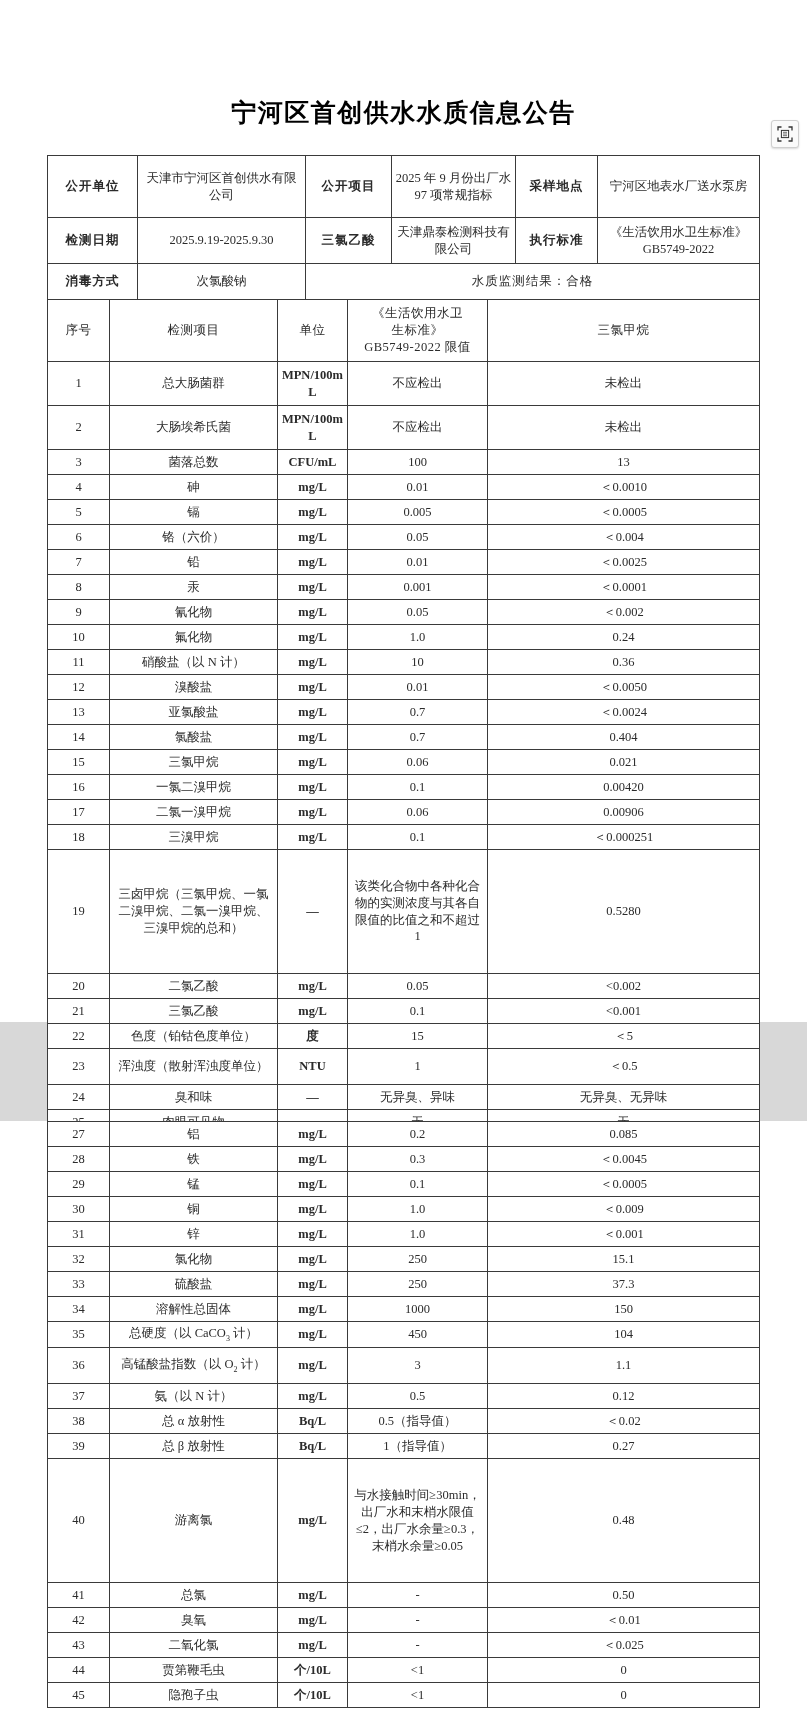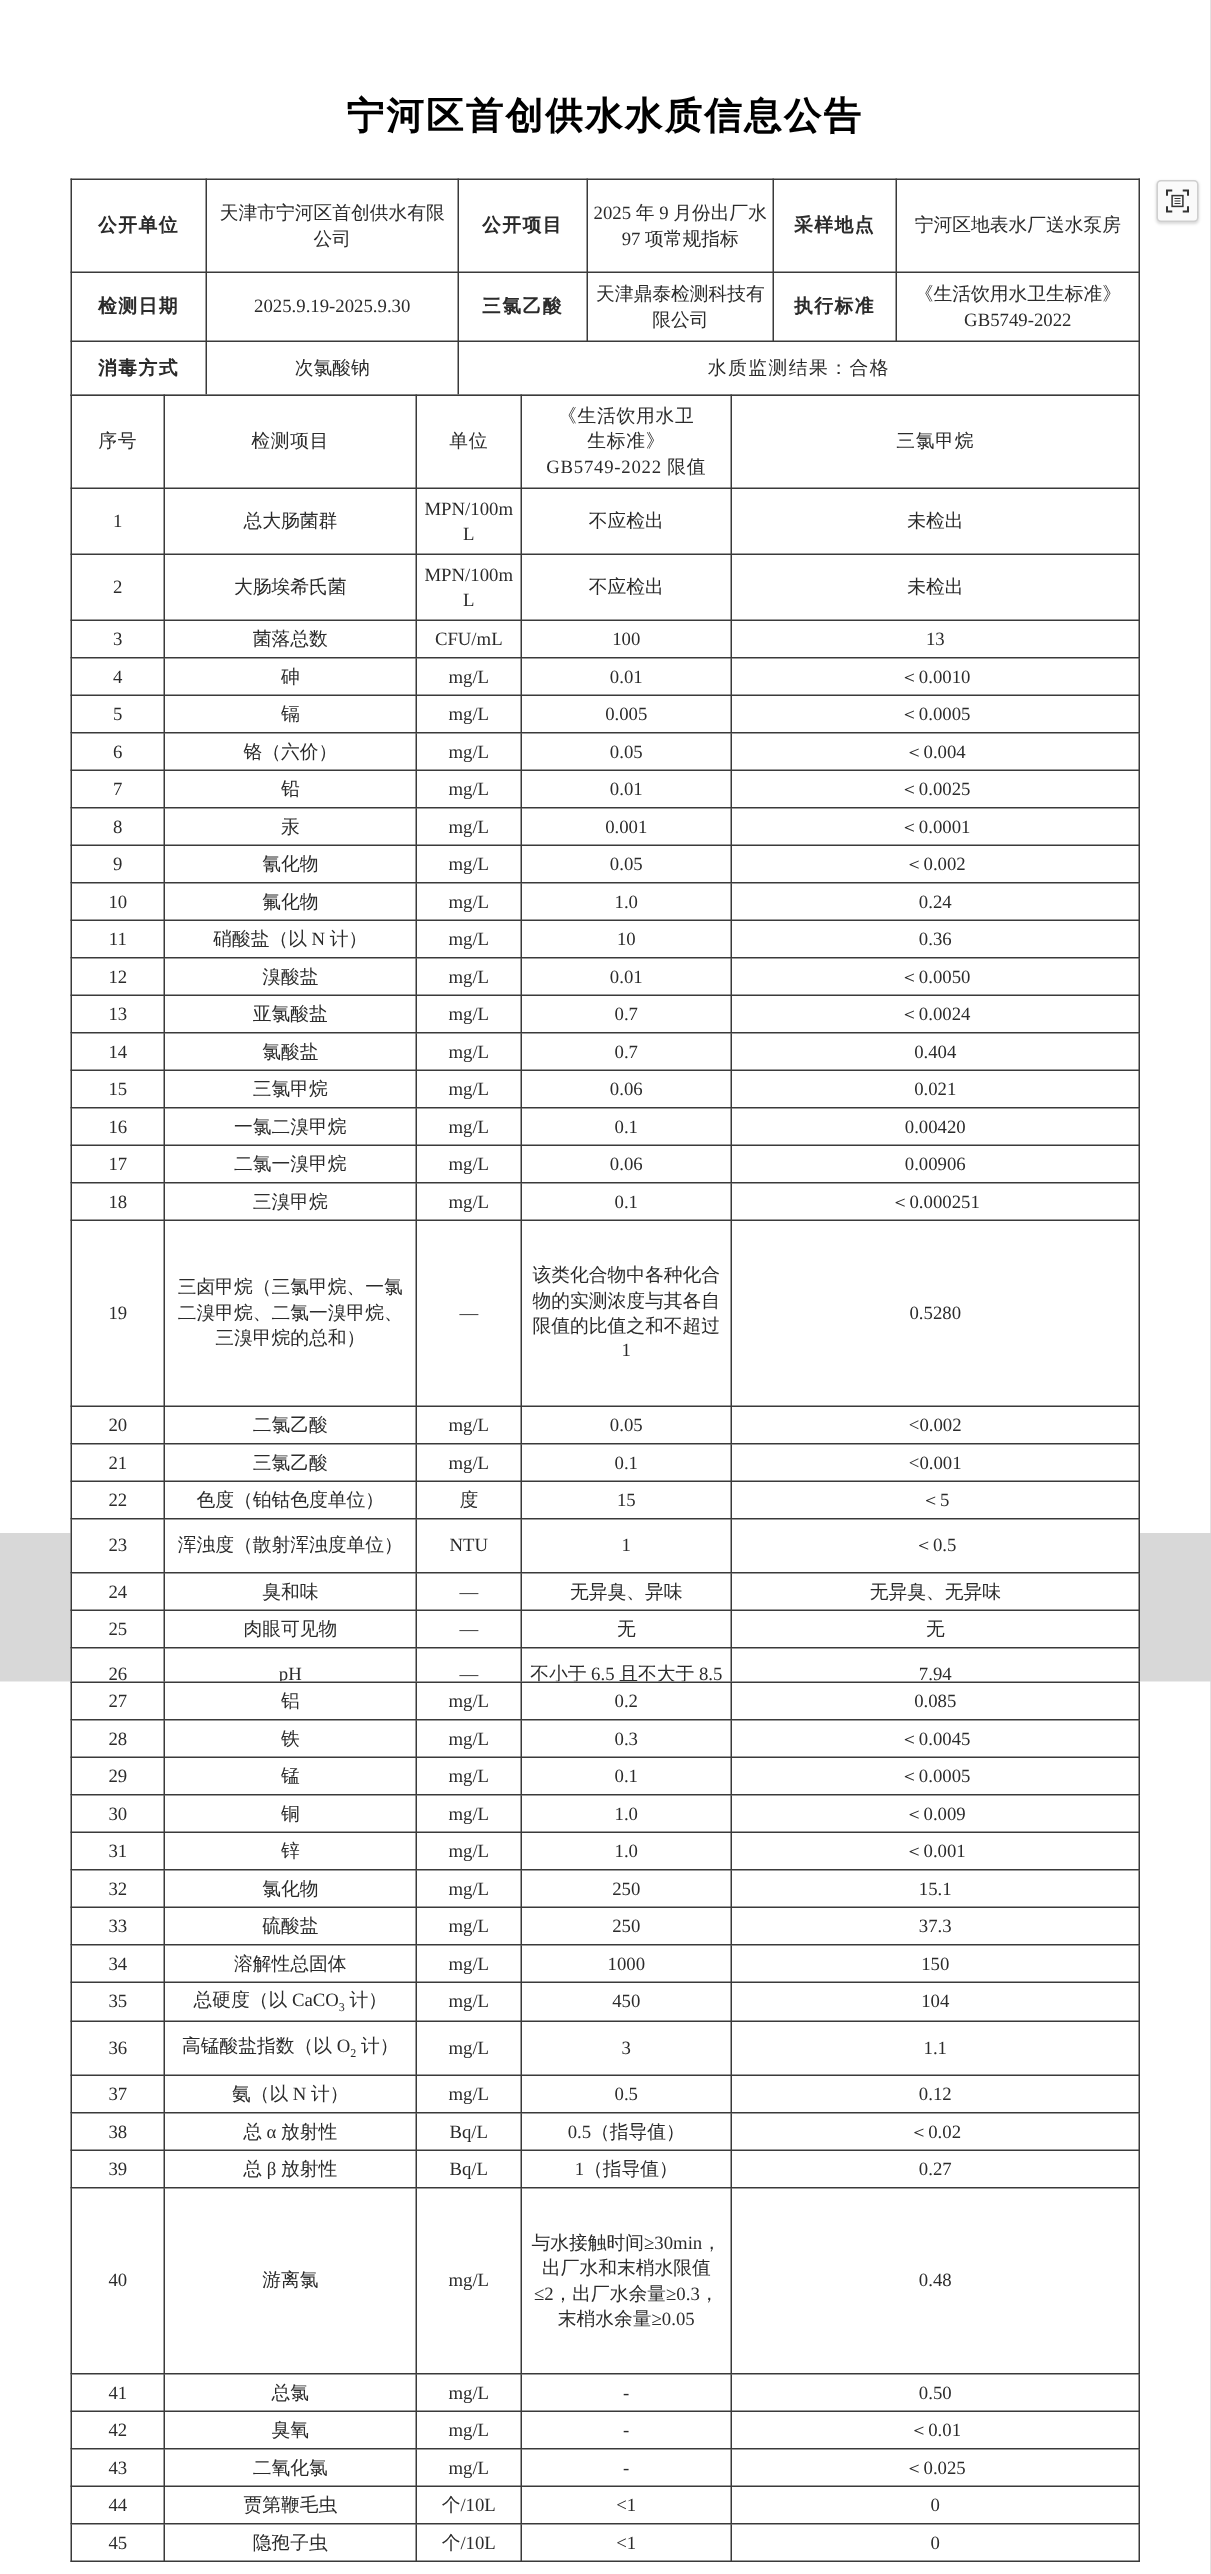--- a/index.html
+++ b/index.html
@@ -26,21 +26,21 @@
   .gap { height: 30px; background: #d8d8d8; }
   .sheet-2 { padding: 0 0 0 0; height: 664px; }
 
   .doc-title {
     text-align: center;
     font-family: "Liberation Serif", "DejaVu Serif", serif;
     font-weight: bold;
     font-size: 25px;
     letter-spacing: 1.5px;
     color: #000;
-    padding-top: 60px;
+    padding-top: 96px;
     padding-bottom: 26px;
   }
 
   table.wq {
     border-collapse: collapse;
     table-layout: fixed;
     margin: 0 auto;
     width: 712px;
     background: #fff;
   }
@@ -74,21 +74,21 @@
     letter-spacing: 0.5px;
   }
   .hdr-tall { height: 62px; }
   .row-tall { height: 44px; }
   .row-xtall { height: 108px; }
   .row-xxtall { height: 124px; }
   .row-norm { height: 25px; }
   .row-mid { height: 36px; }
 
   .num { font-family: "Liberation Serif", "DejaVu Serif", serif; }
-  .unitcell { font-size: 11.5px; color: #444; }
+  .unitcell { font-size: 11.5px; color: #444; font-weight: bold; }
   .res { color: #3d3d3d; }
 
   col.c-no { width: 62px; }
   col.c-item { width: 168px; }
   col.c-unit { width: 70px; }
   col.c-limit { width: 140px; }
   col.c-result { width: 272px; }
 
   
   col.i-a { width: 90px; }

